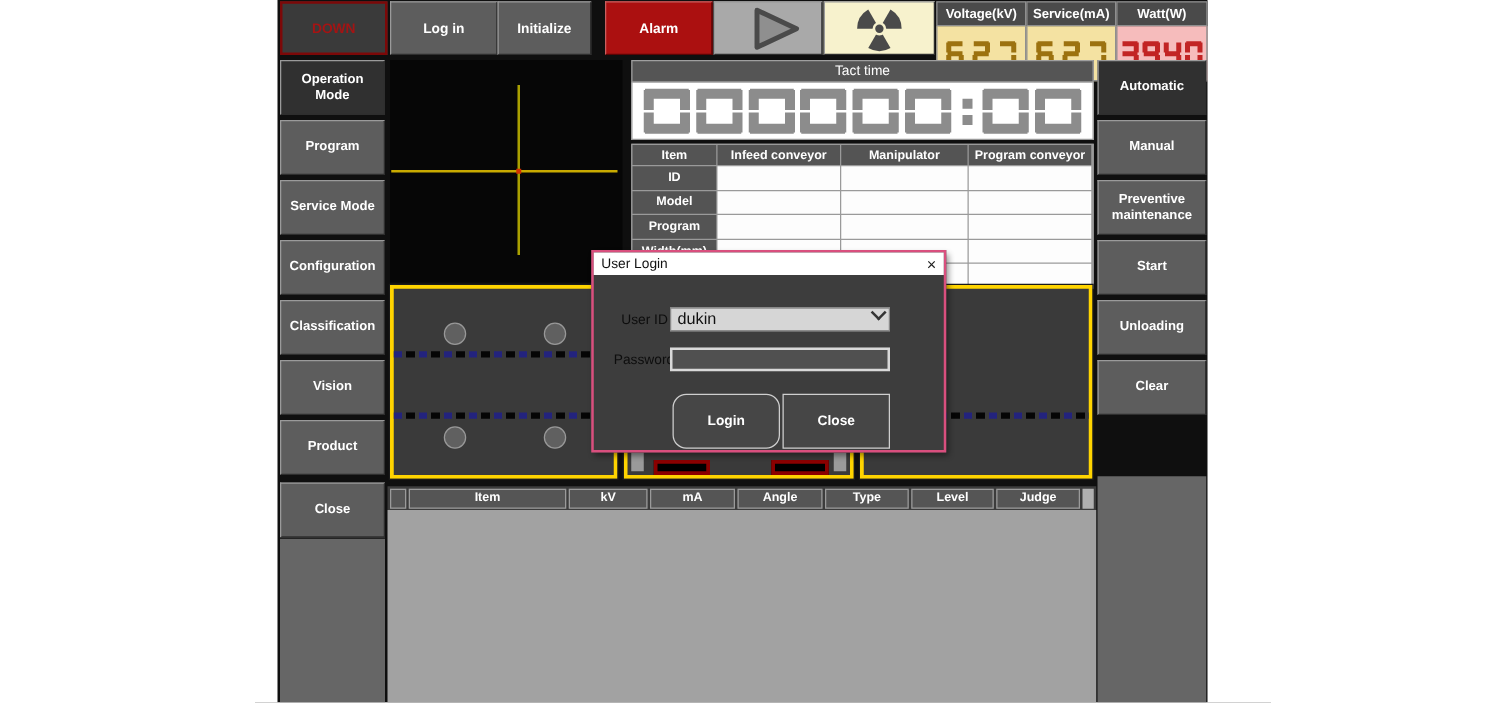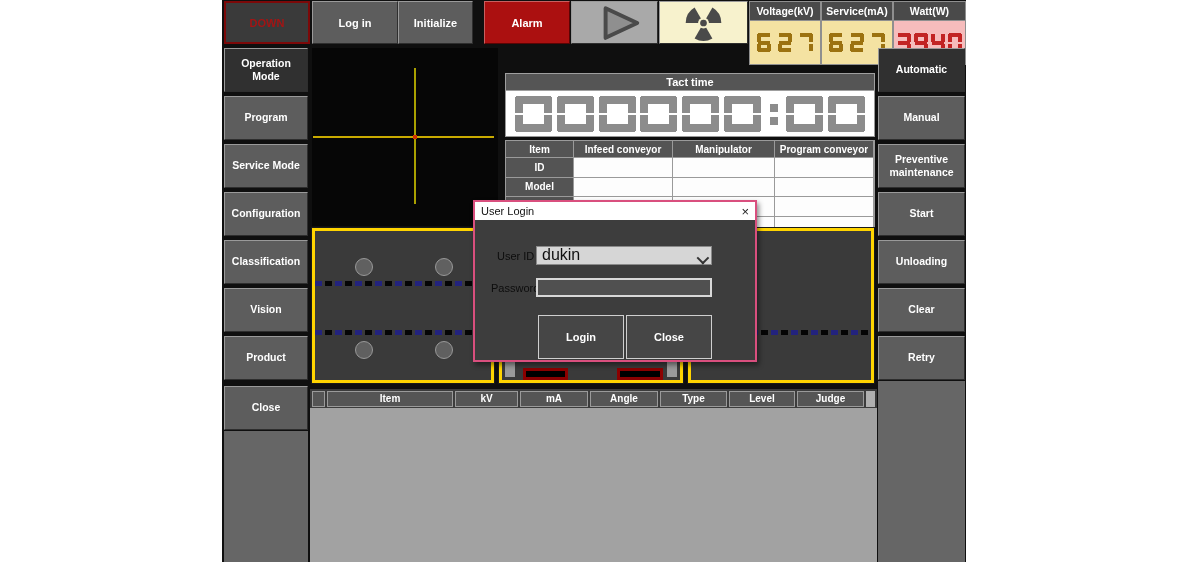--- a/index.html
+++ b/index.html
@@ -50,21 +50,21 @@
 
   
   #xray-view{position:absolute;left:90px;top:48px;width:186px;height:178px;background:#060606;}
   #xray-view .ch-v{position:absolute;left:102px;top:20px;width:2px;height:136px;background:var(--crosshair-olive);}
   #xray-view .ch-h{position:absolute;left:1px;top:88px;width:181px;height:2px;background:var(--crosshair-yellow);}
   #xray-view .ch-c{position:absolute;left:101px;top:87px;width:4px;height:4px;background:#d03000;}
 
   
   #tact-section{position:absolute;left:283px;top:48px;width:370px;height:180px;}
   #tact-header{box-sizing:border-box;height:18px;background:#555;border:1px solid #9f9f9f;color:#fff;
-               font-size:11px;font-weight:bold;display:flex;align-items:center;justify-content:center;margin-top:25px;}
+               font-size:11px;font-weight:normal;display:flex;align-items:center;justify-content:center;}
   #tact-display{box-sizing:border-box;height:46px;background:#fff;border:1px solid #999;border-top:none;
                 --dw:37px;--dh:36px;--dt:8px;--sc:var(--tact-seg);padding:0 4px;}
   #status-table{display:grid;grid-template-columns:67px 98px 101px 98px;grid-template-rows:16px repeat(5,18.6px);
                 gap:1px;background:#9a9a9a;border:1px solid #9a9a9a;margin-top:3px;}
   .st-h,.st-l{background:#545454;color:#fff;font-size:10px;font-weight:bold;display:flex;align-items:center;justify-content:center;}
   .st-c{background:#fdfdfd;}
 
   
   .panel{position:absolute;top:228px;height:155px;box-sizing:border-box;background:#3a3a3a;
          border:3px solid var(--panel-yellow);outline:1px solid #1a1a1a;}
@@ -89,28 +89,28 @@
   #login-dialog{position:absolute;left:251px;top:200px;width:284px;height:162px;box-sizing:border-box;
                 border:2px solid var(--dialog-pink);background:#3d3d3d;z-index:10;box-shadow:2px 3px 5px rgba(0,0,0,.45);}
   .dlg-title{height:18px;background:#fff;display:flex;align-items:center;justify-content:space-between;
              padding:0 6px;font-size:11px;color:#111;}
   .dlg-x{font-size:13px;line-height:13px;color:#222;cursor:default;}
   .dlg-body{position:relative;height:140px;}
   .dlg-lbl{position:absolute;font-size:11px;color:#0d0d0d;font-weight:normal;}
   #lbl-user{left:22px;top:30px;}
   #lbl-pass{left:16px;top:62px;}
   .combo{position:absolute;left:61px;top:26px;width:176px;height:19px;box-sizing:border-box;background:#d6d6d6;
-         border:1px solid #8a8a8a;display:flex;align-items:flex-end;justify-content:space-between;
-         padding:0 5px;font-size:16px;color:#111;}
+         border:1px solid #8a8a8a;display:flex;align-items:flex-start;justify-content:space-between;
+         padding:0 5px;font-size:13px;color:#111;}
   .chev{width:7px;height:7px;border-right:2px solid #333;border-bottom:2px solid #333;transform:rotate(45deg) translateY(-2px);}
   .pw{position:absolute;left:61px;top:58px;width:176px;height:19px;box-sizing:border-box;background:#505050;
       border:2px solid #d8d8d8;color:#fff;font-size:11px;padding:0 4px;outline:none;}
   .dlg-btn{position:absolute;top:95px;width:86px;height:44px;box-sizing:border-box;background:#464646;
            border:1px solid #cfcfcf;color:#fff;font-size:11px;font-weight:bold;display:flex;align-items:center;justify-content:center;}
-  #btn-dlg-login{left:63px;}
+  #btn-dlg-login{left:63px;border-radius:11px;}
   #btn-dlg-close{left:151px;}
 </style>
 </head>
 <body>
 
 <div id="canvas">
   <div id="app">
 
     <div class="tb-btn" id="btn-down">DOWN</div>
     <div class="tb-btn" id="btn-login">Log in</div>
@@ -233,21 +233,20 @@
         <div class="side-btn" style="top: 386px; height: 44px;">Close</div>
       </div>
     <div id="right-sidebar">
       <div id="right-fill"></div>
     <div class="side-btn sel" style="top: 48px; height: 44px;">Automatic</div>
         <div class="side-btn" style="top: 96px; height: 44px;">Manual</div>
         <div class="side-btn" style="top: 144px; height: 44px;">Preventive maintenance</div>
         <div class="side-btn" style="top: 192px; height: 44px;">Start</div>
         <div class="side-btn" style="top: 240px; height: 44px;">Unloading</div>
         <div class="side-btn" style="top: 288px; height: 44px;">Clear</div>
-        <div class="side-btn" style="top: 336px; height: 44px;">Retry</div>
       </div>
 
     <div id="xray-view">
       <div class="ch-v"></div>
       <div class="ch-h"></div>
       <div class="ch-c"></div>
     </div>
 
     <div id="tact-section">
       <div id="tact-header">Tact time</div>

